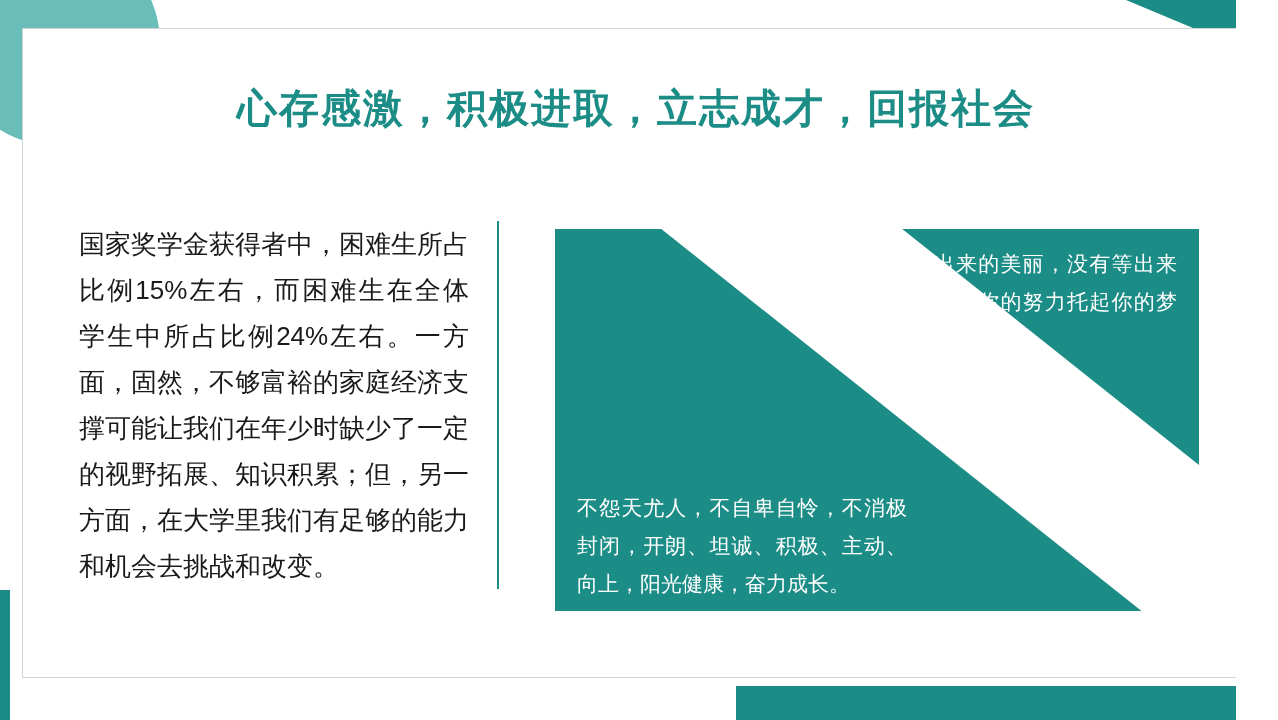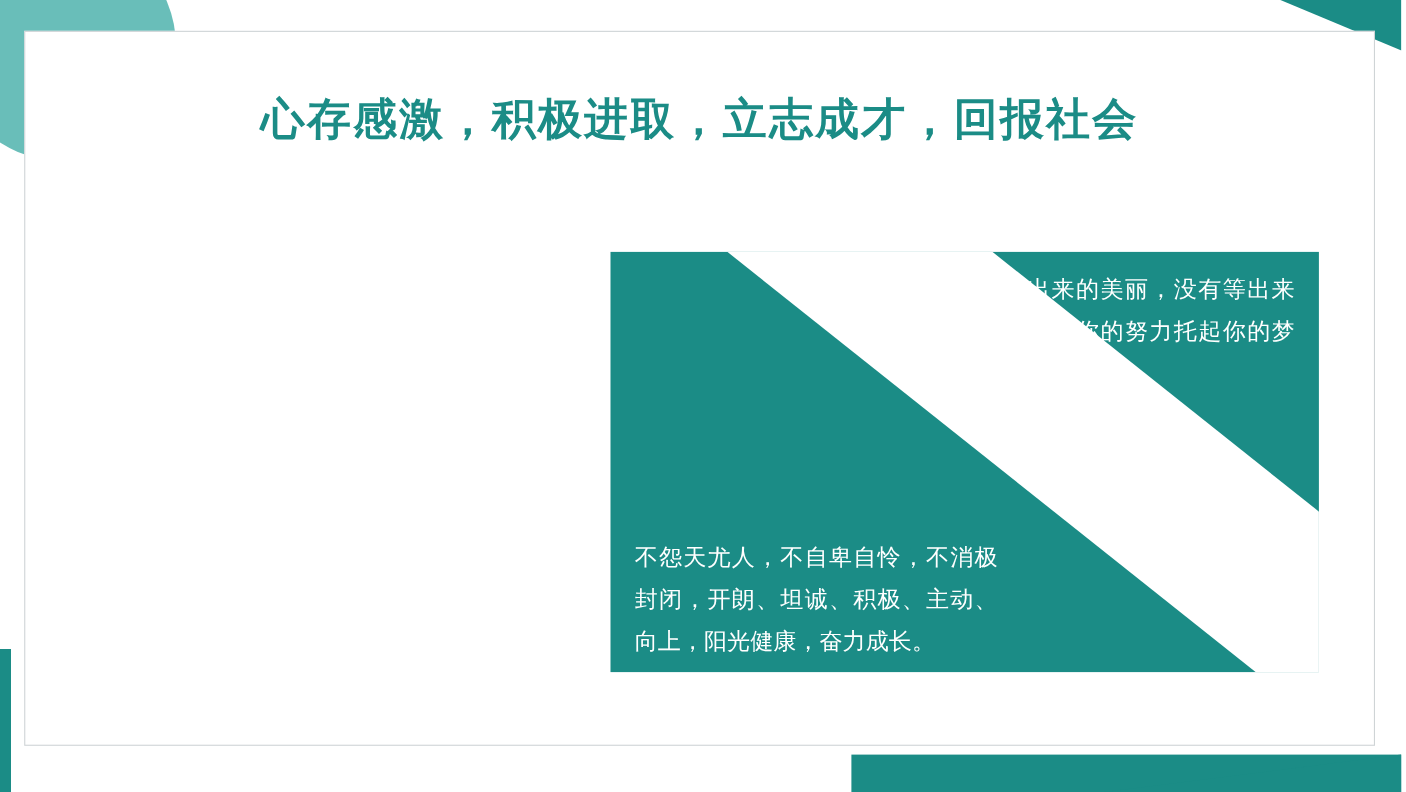--- a/index.html
+++ b/index.html
@@ -12,21 +12,20 @@
     background: #ffffff;
     font-family: "Liberation Sans", sans-serif;
     overflow: hidden;
   }
   .slide {
     position: relative;
     width: 1236px;
     height: 720px;
     background: #ffffff;
     overflow: hidden;
-    padding-left: 38px;
   }
 
   
   .deco-circle-tl {
     position: absolute;
     left: -48px;
     top: -62px;
     width: 208px;
     height: 208px;
     border-radius: 50%;
@@ -169,20 +168,21 @@
   <div class="deco-bl-bar"></div>
   <div class="deco-br-sq"></div>
   <div class="deco-br"></div>
 
   <div class="card">
 
     <div class="title">心存感激，积极进取，立志成才，回报社会</div>
 
     <div class="body-wrap">
 
+      <div class="left-col">国家奖学金获得者中，困难生所占比例15%左右，而困难生在全体学生中所占比例24%左右。一方面，固然，不够富裕的家庭经济支撑可能让我们在年少时缺少了一定的视野拓展、知识积累；但，另一方面，在大学里我们有足够的能力和机会去挑战和改变。</div>
 
       <div class="right-panel">
         <div class="diag-band"></div>
         <div class="panel-text-top">只有拼出来的美丽，没有等出来的辉煌。用你的努力托起你的梦想！</div>
         <div class="panel-text-bottom">不怨天尤人，不自卑自怜，不消极封闭，开朗、坦诚、积极、主动、向上，阳光健康，奋力成长。</div>
       </div>
 
     </div>
   </div>
 </div>

